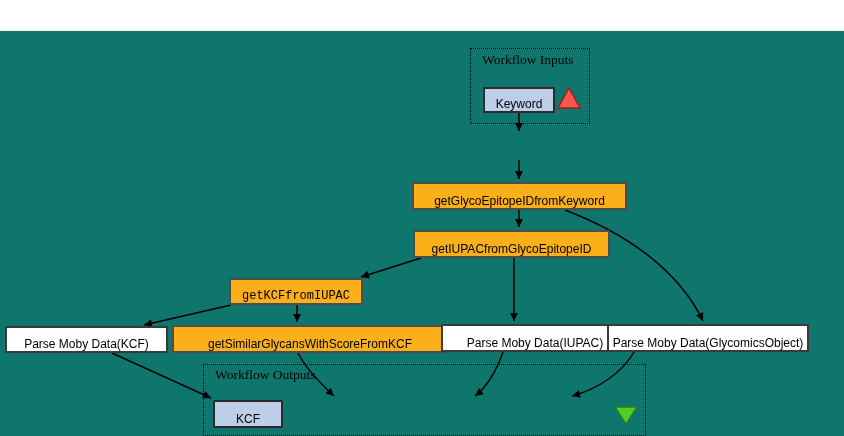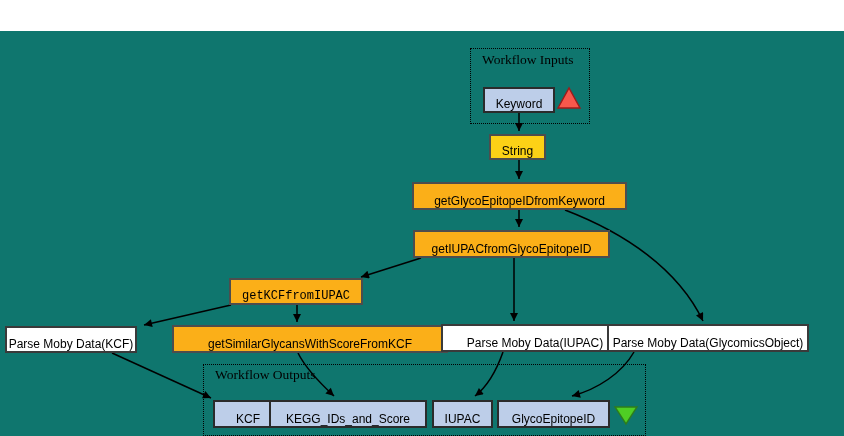--- a/index.html
+++ b/index.html
@@ -48,61 +48,49 @@
   <div class="cluster" style="left:470px;top:17px;width:118px;height:74px;"></div>
   <div class="cluster-label" style="left:482px;top:21px;">Workflow Inputs</div>
 
   <div class="cluster" style="left:203px;top:333px;width:441px;height:70px;"></div>
   <div class="cluster-label" style="left:215px;top:336px;">Workflow Outputs</div>
 
   <div class="node n-blue" style="left:483px;top:56px;width:72px;height:26px;">
     <span>Keyword</span>
   </div>
 
-  <div class="node n-gold" style="left:489px;top:103px;width:57px;height:26px;">
-    <span>String</span>
-  </div>
 
   <div class="node n-orange" style="left:412px;top:151px;width:215px;height:28px;">
     <span>getGlycoEpitopeIDfromKeyword</span>
   </div>
 
   <div class="node n-orange" style="left:413px;top:199px;width:197px;height:28px;">
     <span>getIUPACfromGlycoEpitopeID</span>
   </div>
 
   <div class="node n-orange" style="left:229px;top:247px;width:134px;height:27px;font-family:Liberation Mono, monospace;">
     <span>getKCFfromIUPAC</span>
   </div>
 
   <div class="node n-orange" style="left:172px;top:294px;width:276px;height:28px;">
     <span>getSimilarGlycansWithScoreFromKCF</span>
   </div>
 
-  <div class="node n-white" style="left:5px;top:295px;width:132px;height:27px;">
+  <div class="node n-white" style="left:5px;top:295px;width:163px;height:27px;">
     <span>Parse Moby Data(KCF)</span>
   </div>
 
   <div class="node n-white" style="left:441px;top:293px;width:188px;height:28px;">
     <span>Parse Moby Data(IUPAC)</span>
   </div>
 
   <div class="node n-white" style="left:607px;top:293px;width:202px;height:28px;">
     <span>Parse Moby Data(GlycomicsObject)</span>
   </div>
 
   <div class="node n-blue" style="left:213px;top:369px;width:70px;height:28px;">
     <span>KCF</span>
   </div>
 
-  <div class="node n-blue" style="left:269px;top:369px;width:158px;height:28px;">
-    <span>KEGG_IDs_and_Score</span>
-  </div>
 
-  <div class="node n-blue" style="left:432px;top:369px;width:61px;height:28px;">
-    <span>IUPAC</span>
-  </div>
 
-  <div class="node n-blue" style="left:497px;top:369px;width:113px;height:28px;">
-    <span>GlycoEpitopeID</span>
-  </div>
 
 </div>
 
 </body></html>

